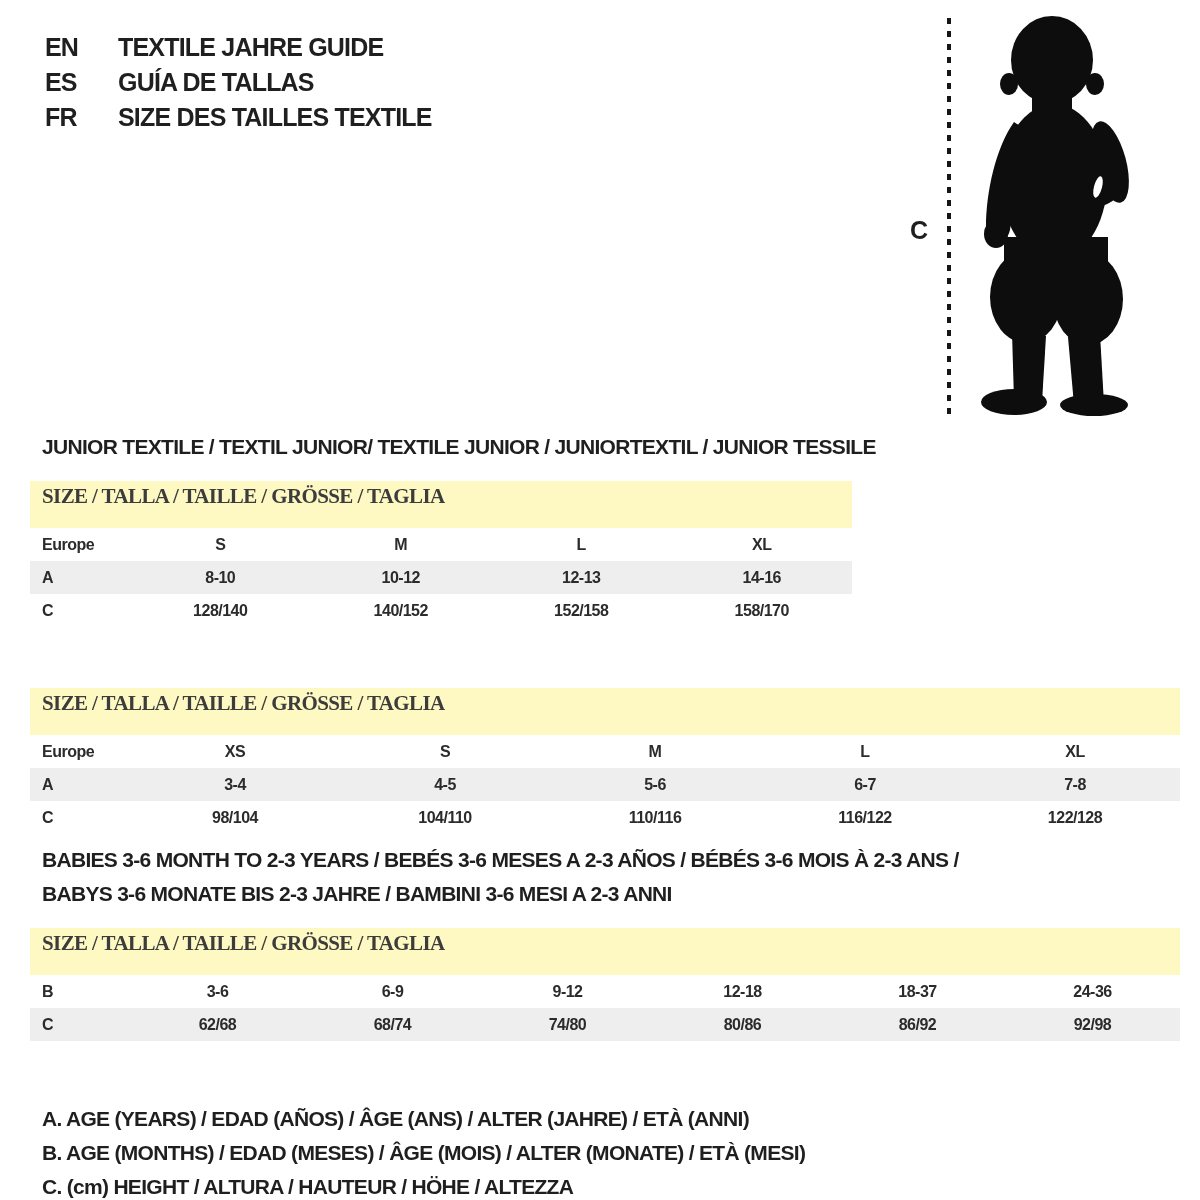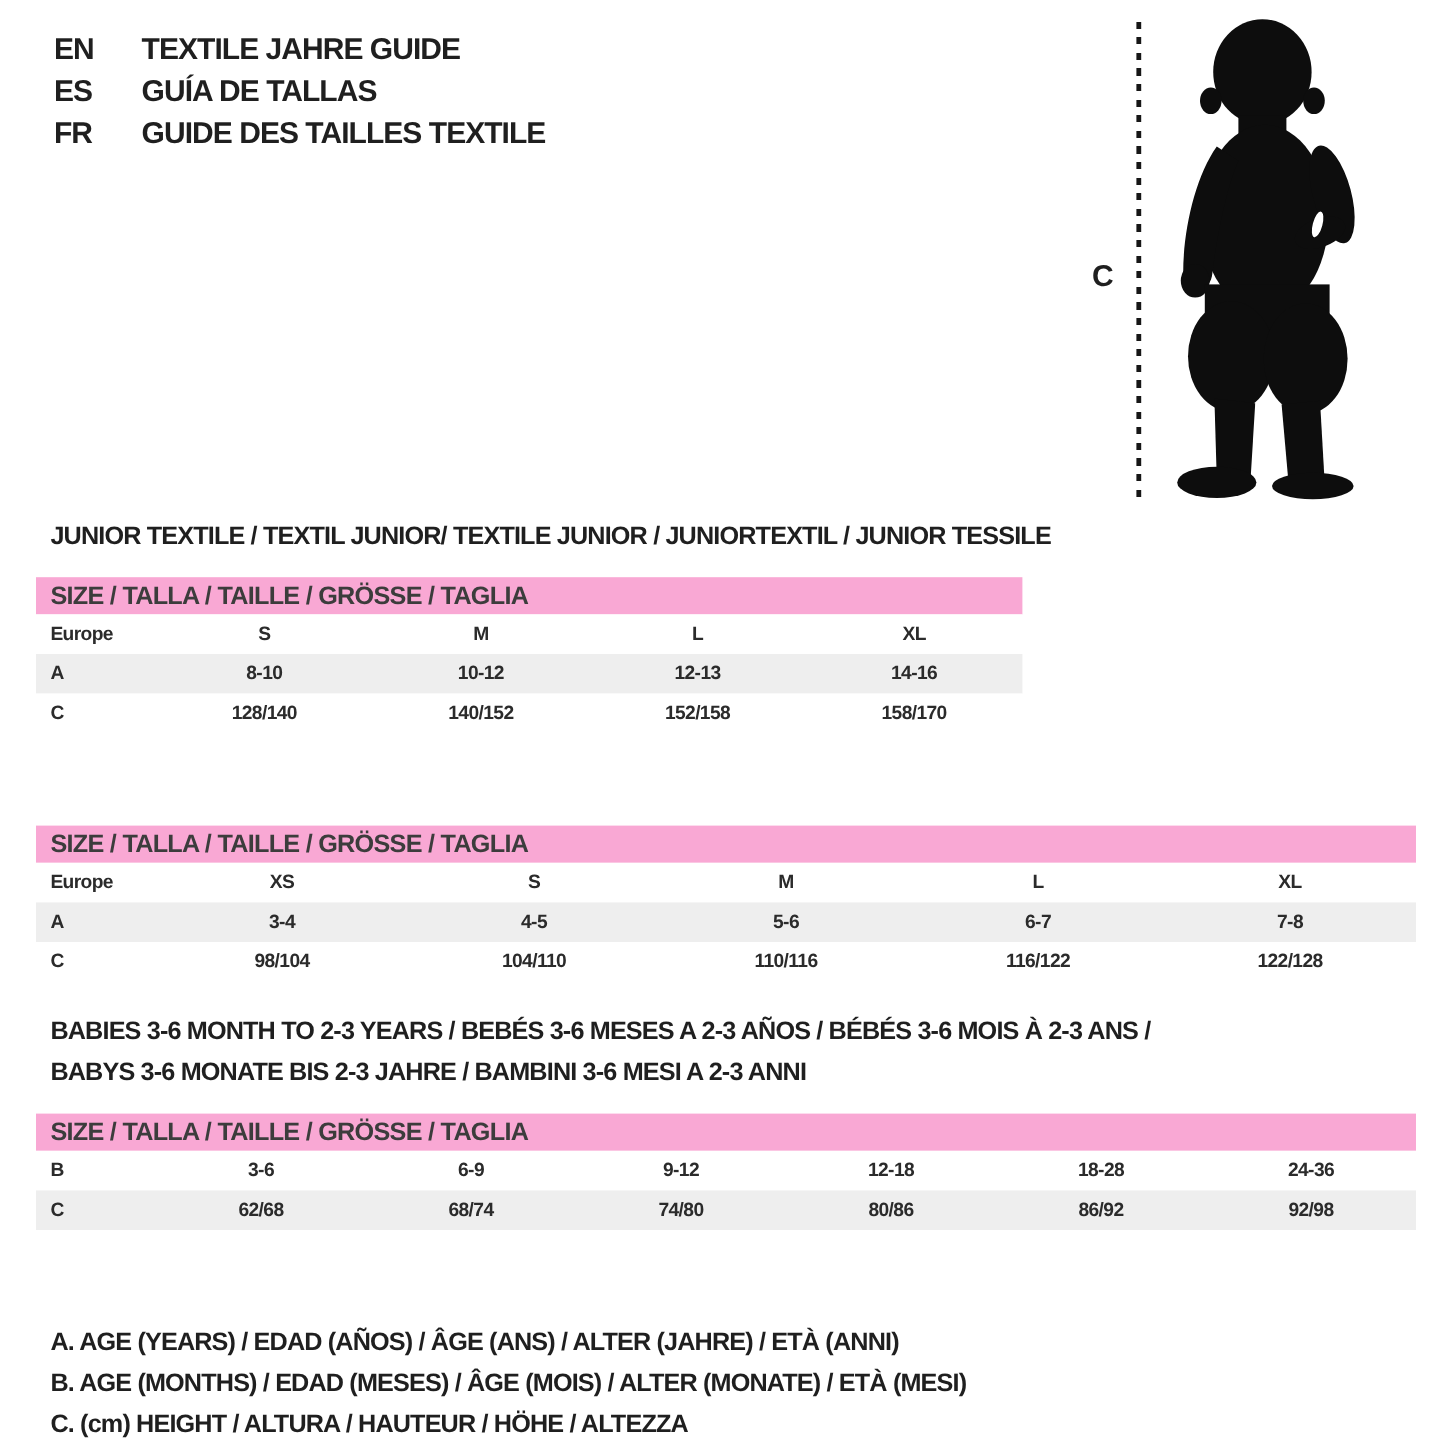--- a/index.html
+++ b/index.html
@@ -10,21 +10,21 @@
     height: 1200px;
     background: #ffffff;
     font-family: "Liberation Sans", sans-serif;
     color: #2b2b2b;
     overflow: hidden;
   }
 
   
   .lang-list { position: absolute; left: 45px; top: 27px; }
   .lang-row {
-    display: flex; height: 35px; align-items: flex-start;
+    display: flex; height: 35px; align-items: flex-end;
     font-size: 25px; font-weight: 700; letter-spacing: -0.8px; color: #1f1f1f;
   }
   .lang-code { width: 73px; }
 
   
   .measure-line {
     position: absolute; left: 947px; top: 18px; width: 4px; height: 400px;
     background: repeating-linear-gradient(to bottom, #161616 0 6px, transparent 6px 13px);
   }
   .measure-label {
@@ -49,23 +49,23 @@
     font-size: 21px; font-weight: 700; letter-spacing: -0.7px;
     line-height: 34px; color: #1f1f1f; white-space: nowrap; margin-top: 36px;
   }
 
   
   .size-table { position: absolute; left: 30px; font-weight: 700; }
   #junior-table   { top: 481px; width: 822px;  }
   #children-table { top: 688px; width: 1150px; }
   #babies-table   { top: 928px; width: 1150px; }
   .tbl-header {
-    height: 31px; line-height: 31px;
-    background: #f9a8d4; color: #3c3c3c;
-    padding-left: 12px; font-size: 21px; letter-spacing: -0.6px;
+    height: 47px; line-height: 31px;
+    background: #fef9c3; color: #3c3c3c;
+    padding-left: 12px; font-size: 21px; letter-spacing: -0.6px; font-family: Liberation Serif, serif;
   }
   .tbl-row {
     display: flex; height: 33px; align-items: center;
     font-size: 16px; letter-spacing: -0.5px; color: #2b2b2b;
     background: #ffffff;
   }
   .tbl-row.shaded { background: #eeeeee; }
   .tbl-label { width: 100px; padding-left: 12px; flex: 0 0 100px; }
   .tbl-cell  { flex: 1 1 0; text-align: center; }
 </style>
@@ -78,21 +78,21 @@
     <div class="lang-row">
       <span class="lang-code">EN</span>
       <span class="lang-label">TEXTILE JAHRE GUIDE</span>
     </div>
     <div class="lang-row">
       <span class="lang-code">ES</span>
       <span class="lang-label">GUÍA DE TALLAS</span>
     </div>
     <div class="lang-row">
       <span class="lang-code">FR</span>
-      <span class="lang-label">GUIDE DES TAILLES TEXTILE</span>
+      <span class="lang-label">SIZE DES TAILLES TEXTILE</span>
     </div>
   </div>
 
   <div class="measure-line"></div>
   <div class="measure-label">C</div>
 
   <svg class="silhouette" width="175" height="405" viewBox="0 0 175 405">
     <g fill="#0d0d0d">
       <ellipse cx="90" cy="48" rx="41" ry="44"></ellipse>
       <ellipse cx="47" cy="72" rx="9" ry="11"></ellipse>
@@ -173,21 +173,21 @@
     <div>BABYS 3-6 MONATE BIS 2-3 JAHRE / BAMBINI 3-6 MESI A 2-3 ANNI</div>
   </div>
   <div class="size-table" id="babies-table">
       <div class="tbl-header">SIZE / TALLA / TAILLE / GRÖSSE / TAGLIA</div>
       <div class="tbl-row">
         <div class="tbl-label">B</div>
         <div class="tbl-cell">3-6</div>
         <div class="tbl-cell">6-9</div>
         <div class="tbl-cell">9-12</div>
         <div class="tbl-cell">12-18</div>
-        <div class="tbl-cell">18-28</div>
+        <div class="tbl-cell">18-37</div>
         <div class="tbl-cell">24-36</div>
       </div>
       <div class="tbl-row shaded">
         <div class="tbl-label">C</div>
         <div class="tbl-cell">62/68</div>
         <div class="tbl-cell">68/74</div>
         <div class="tbl-cell">74/80</div>
         <div class="tbl-cell">80/86</div>
         <div class="tbl-cell">86/92</div>
         <div class="tbl-cell">92/98</div>

